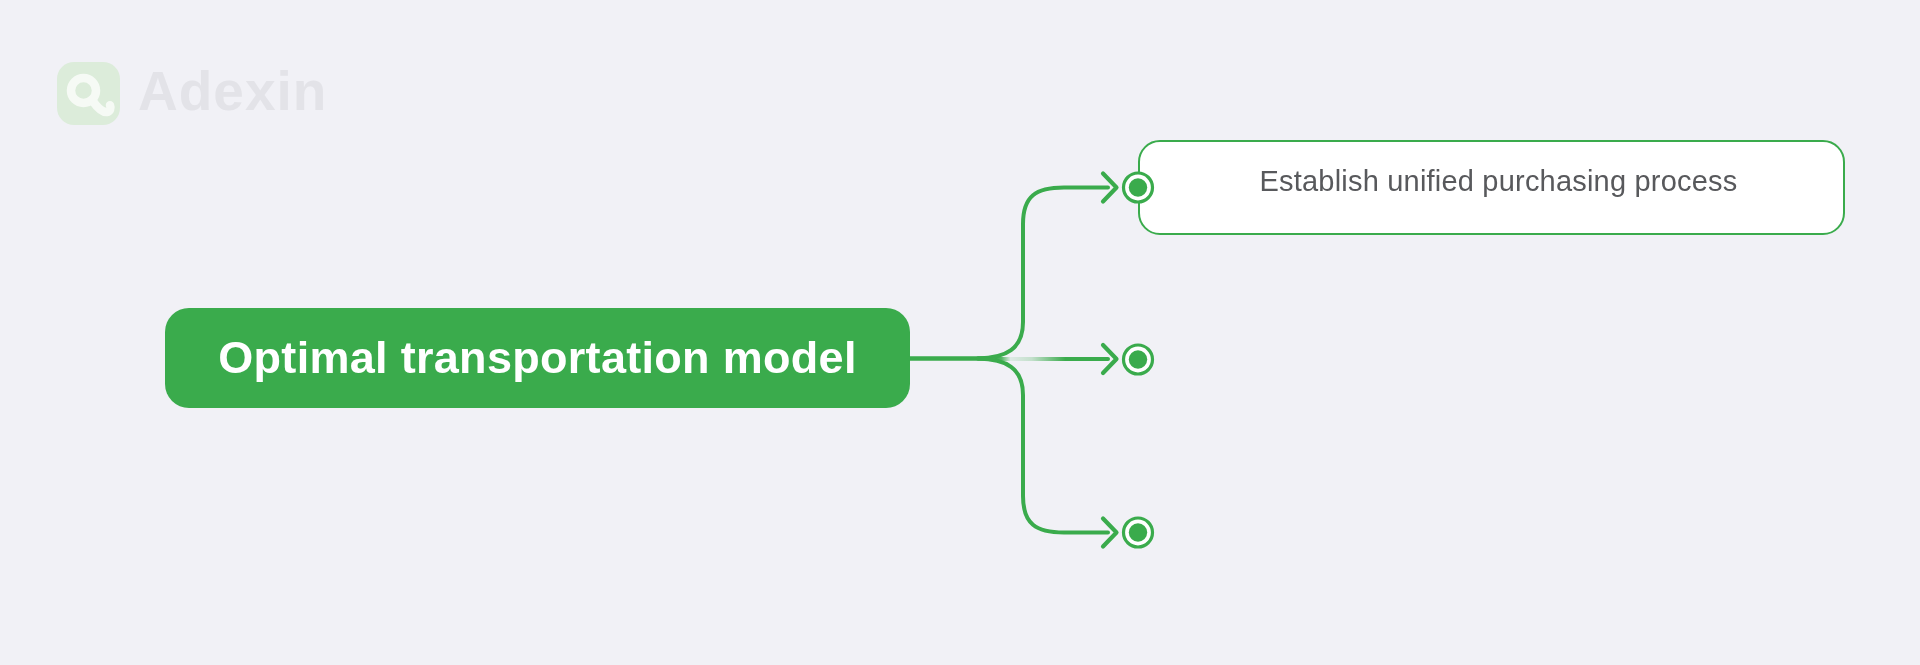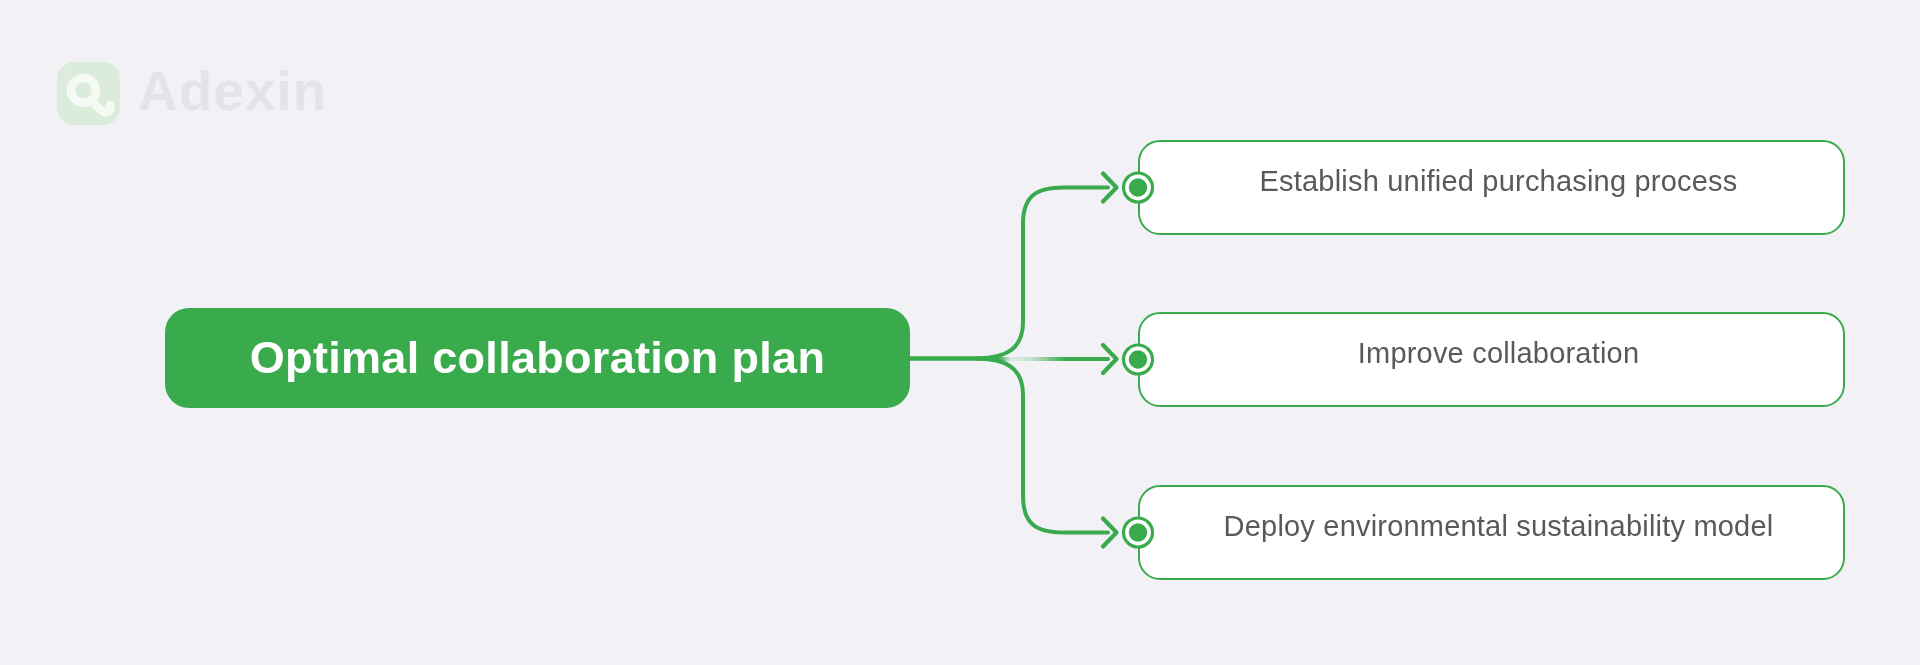--- a/index.html
+++ b/index.html
@@ -128,31 +128,25 @@
     <div class="logo-tile">
       <svg width="63" height="63" viewBox="0 0 63 63">
         <circle cx="26.5" cy="28.5" r="12.5" stroke="var(--logo-glyph)" stroke-width="8.5" fill="none"></circle>
         <path d="M 35 38 C 40.5 46 45.5 50.5 50 50 C 53.2 49.6 54.2 46 53 43.2" stroke="var(--logo-glyph)" stroke-width="8.5" fill="none" stroke-linecap="round"></path>
       </svg>
     </div>
     <div class="logo-text">Adexin</div>
   </div>
 
   <div class="root-node">
-    <span class="label">Optimal collaboration plan</span>
+    <span class="label">Optimal transportation model</span>
   </div>
 
   <div class="child-node child-1">
     <span class="label">Establish unified purchasing process</span>
-  </div>
-  <div class="child-node child-2">
-    <span class="label">Improve collaboration</span>
-  </div>
-  <div class="child-node child-3">
-    <span class="label">Deploy environmental sustainability model</span>
   </div>
 
   <svg class="overlay" viewBox="0 0 1920 665">
     <defs>
       <linearGradient id="fadeMid" gradientUnits="userSpaceOnUse" x1="996" y1="0" x2="1108" y2="0">
         <stop offset="0" style="stop-color: var(--accent-green)" stop-opacity="1"></stop>
         <stop offset="0.05" style="stop-color: var(--accent-green)" stop-opacity="0.85"></stop>
         <stop offset="0.13" style="stop-color: var(--accent-green)" stop-opacity="0.10"></stop>
         <stop offset="0.32" style="stop-color: var(--accent-green)" stop-opacity="0.25"></stop>
         <stop offset="0.62" style="stop-color: var(--accent-green)" stop-opacity="1"></stop>

